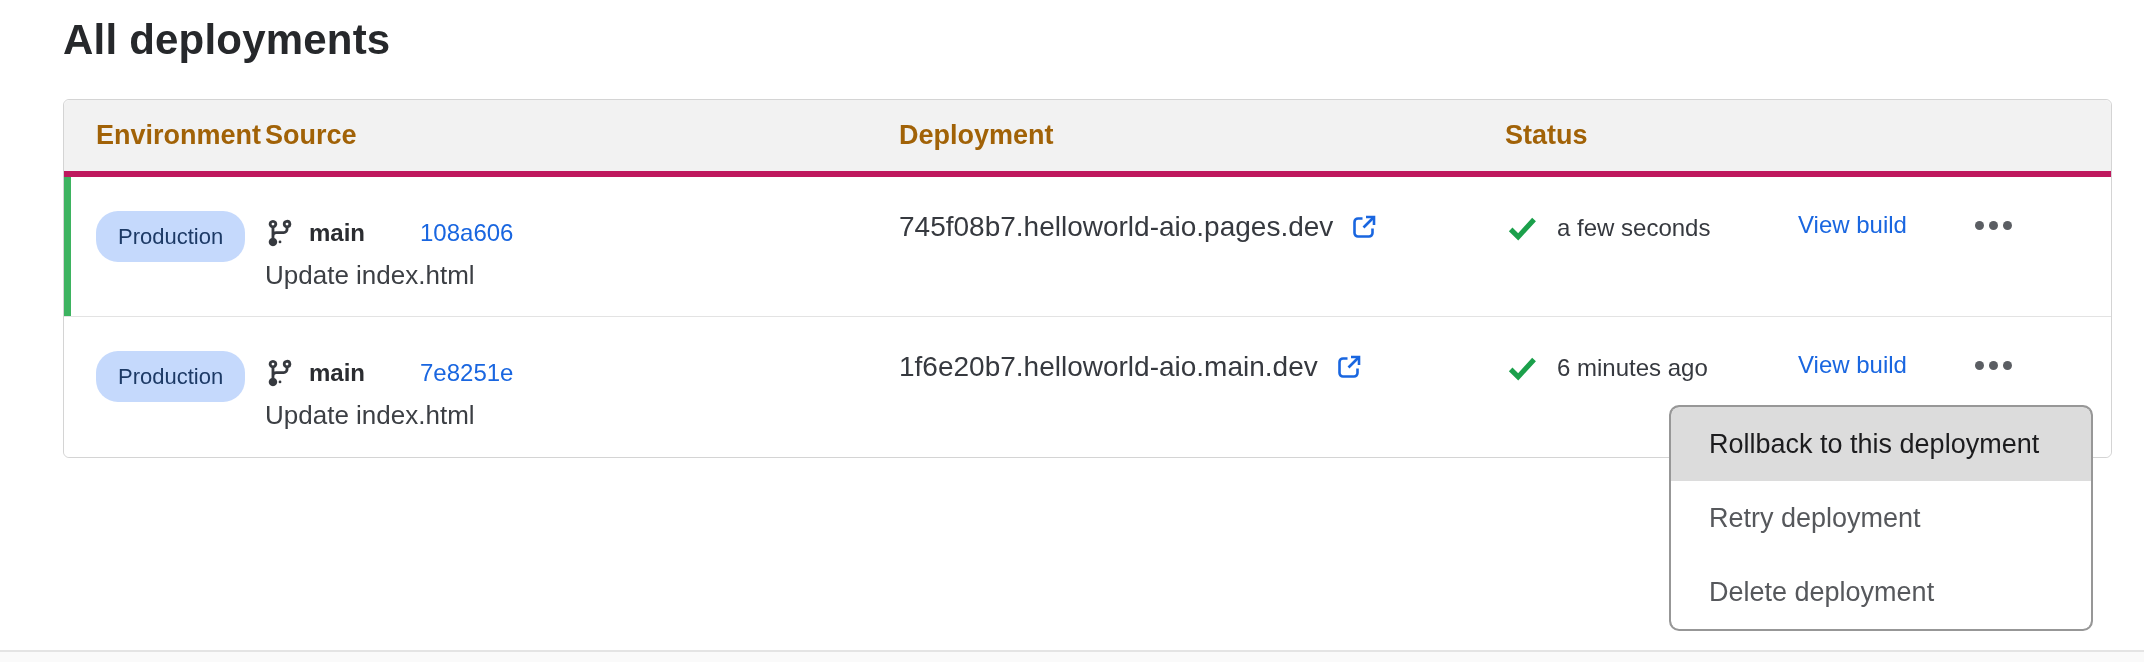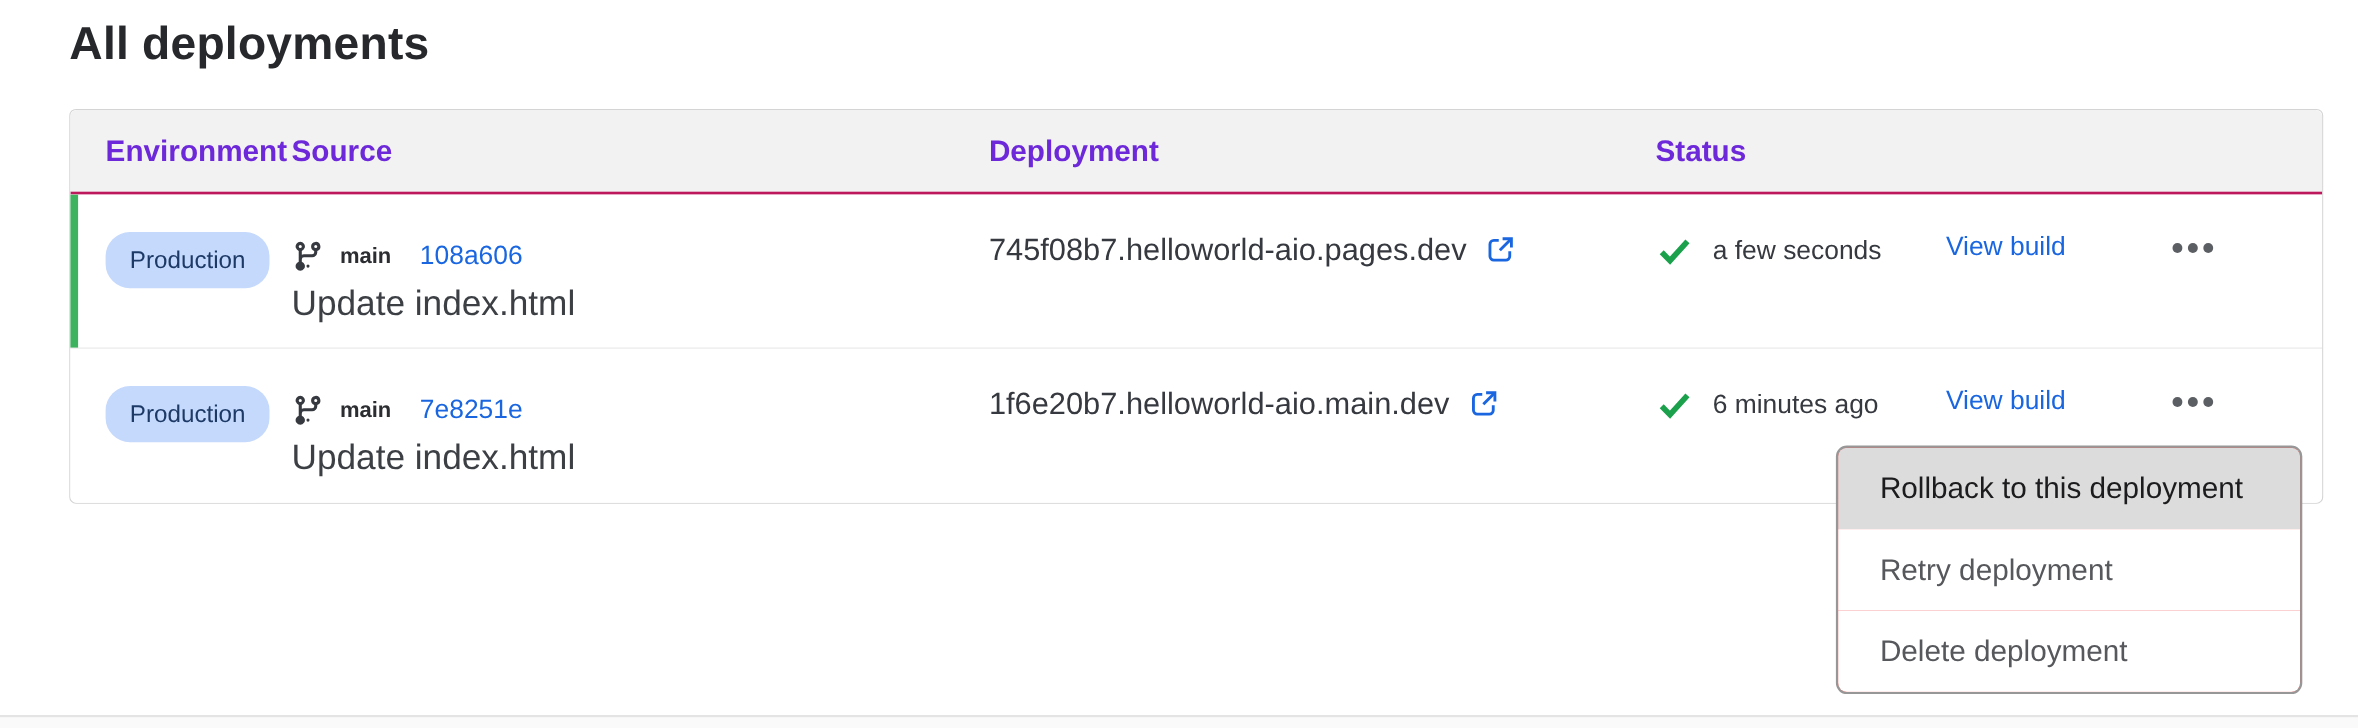--- a/index.html
+++ b/index.html
@@ -14,23 +14,23 @@
     font-size:42px; font-weight:600; color:#26282b; letter-spacing:0.2px;
   }
 
   
   .deploy-table {
     position:absolute; left:63px; top:99px; width:2049px;
     border:1px solid #d4d4d4; border-radius:6px; background:#fff;
   }
   .thead {
     display:flex; align-items:center; height:77px;
-    background:#f2f2f2; border-bottom:3px solid #be185d;
+    background:#f2f2f2; border-bottom:6px solid #be185d;
     border-radius:6px 6px 0 0;
-    font-size:27px; font-weight:600; color:#6d28d9;
+    font-size:27px; font-weight:600; color:#a16207;
   }
   .trow {
     display:flex; align-items:flex-start; height:140px;
     padding-top:34px; position:relative; background:#fff;
   }
   .trow.first { border-bottom:1px solid #e3e3e3; }
   .trow.last  { border-radius:0 0 6px 6px; }
   .current-bar {
     position:absolute; left:0; top:0; bottom:0; width:7px;
     background:#3db360;
@@ -39,51 +39,51 @@
   .cell { flex:none; display:flex; align-items:center; }
   .cell.c-env    { width:201px; padding-left:32px; }
   .cell.c-src    { width:634px; display:block; }
   .cell.c-dep    { width:606px; }
   .cell.c-status { width:264px;text-align:right; }
   .cell.c-view   { width:200px; }
   .cell.c-menu   { width:112px; justify-content:flex-start; }
   .thead .cell { height:100%; }
 
   .line1 { display:flex; align-items:center; height:44px; }
-  .line2 { margin-top:4px; line-height:32px; font-size:32px; color:#3c3f44; }
+  .line2 { margin-top:4px; line-height:32px; font-size:26px; color:#3c3f44; }
 
   .pill {
     display:inline-flex; align-items:center; height:51px; padding:0 22px;
     background:#c5d9fc; color:#1d3a66; border-radius:22px;
     font-size:22px; line-height:44px;
   }
 
   .git-icon { display:inline-flex; margin-right:14px; }
-  .branch-name { font-size:20px; font-weight:700; color:#2b2d31; margin-right:26px; }
+  .branch-name { font-size:24px; font-weight:700; color:#2b2d31; margin-right:26px; }
   a.blue-link {
-    font-size:24px; color:#1966e0; text-decoration:none; cursor:pointer;
+    font-size:24px; color:#1966e0; text-decoration:none; cursor:pointer;margin-left:29px;
   }
   .dep-url { font-size:28px; color:#36393f; margin-right:16px; }
   .ext-icon { display:inline-flex; cursor:pointer; }
 
   .check-icon { display:inline-flex; margin-right:18px; }
   .status-time { font-size:24px; color:#36393f; }
 
   .dots-btn {
     border:none; background:transparent; cursor:pointer;
     display:inline-flex; align-items:center; gap:5px; padding:10px 6px;
   }
   .dots-btn i {
     width:9px; height:9px; border-radius:50%; background:#5b5e63; display:block;
   }
 
   
   .context-menu {
     position:absolute; left:1669px; top:405px; width:424px;
-    background:#ef4444; border:2px solid #979797; border-radius:10px;
+    background:#404040; border:2px solid #979797; border-radius:10px;
     overflow:hidden; z-index:10;
   }
   .menu-item {
     height:74px; display:flex; align-items:center; padding-left:38px;
     font-size:27px; color:#56585c; cursor:pointer; background:#fff;
   }
   .menu-item.highlighted { background:#dcdcdc; color:#1c1c1e; }
 
   
   .bottom-strip {

